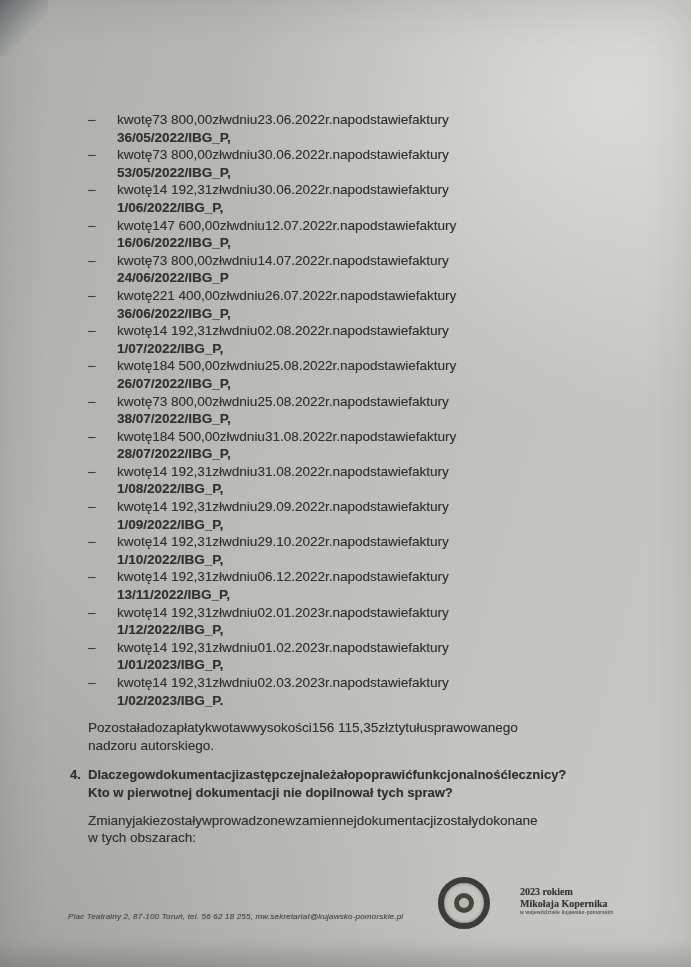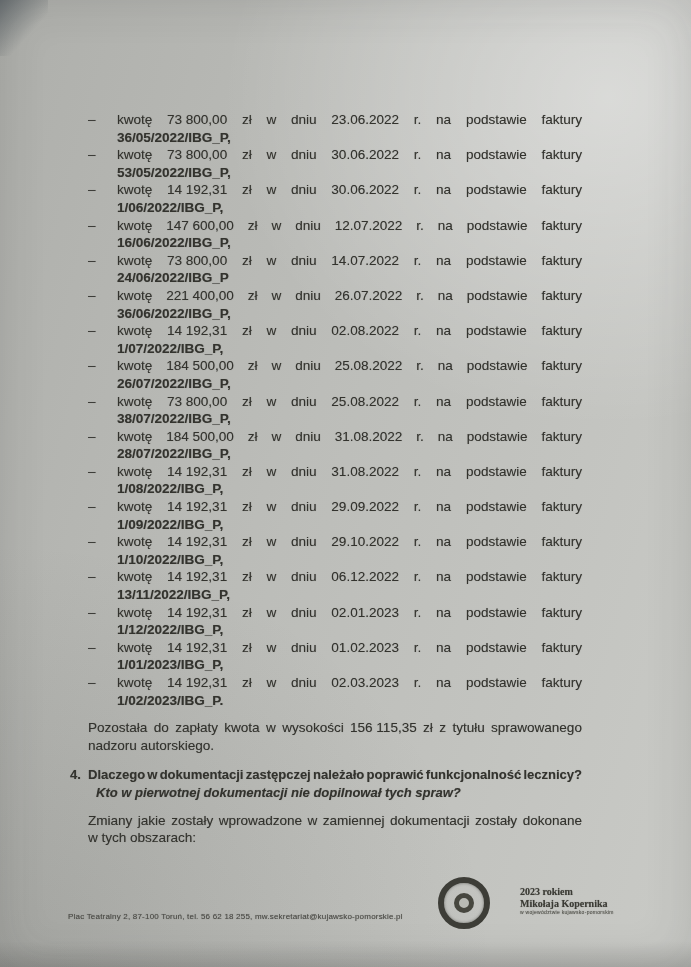--- a/index.html
+++ b/index.html
@@ -29,34 +29,35 @@
     position: absolute;
     left: 70px; top: 111px;
     width: 512px;
     font-size: 13.5px;
     line-height: 17.6px;
   }
   ul.payments { list-style: none; margin: 0; padding: 0; }
   li.payment { display: flex; padding-left: 18px; }
   .marker { flex: 0 0 29px; }
   .item-body { flex: 1 1 auto; min-width: 0; }
-  .jline { display: flex; justify-content: space-between; white-space: nowrap; }
+  .jline { display: flex; justify-content: flex-start; white-space: nowrap; }
   .invoice { text-align: left; font-weight: bold; }
   .para { margin-top: 10px; margin-left: 18px; }
   .question { margin-top: 12px; font-weight: bold; font-size: 13px; }
   .q-row { display: flex; }
   .q-num { flex: 0 0 18px; }
   .q-l1 { flex: 1 1 auto; }
-  .q-line2 { margin-left: 26px; font-style: italic; }
+  .q-line2 { margin-left: 18px; }
 
   .footer-address {
     position: absolute; left: 68px; top: 912px;
     font-size: 8px; letter-spacing: 0.2px;
     color: #4d4d48;
     text-shadow: 0 0 0.8px rgba(70,70,65,0.55);
+    font-style: italic;
   }
   .logo {
     position: absolute; left: 438px; top: 877px;
     width: 52px; height: 52px;
     filter: blur(0.7px);
   }
   .logo-ring-outer {
     position: absolute; left: 0; top: 0;
     width: 40px; height: 40px;
     border: 6px solid #3d3d37;

